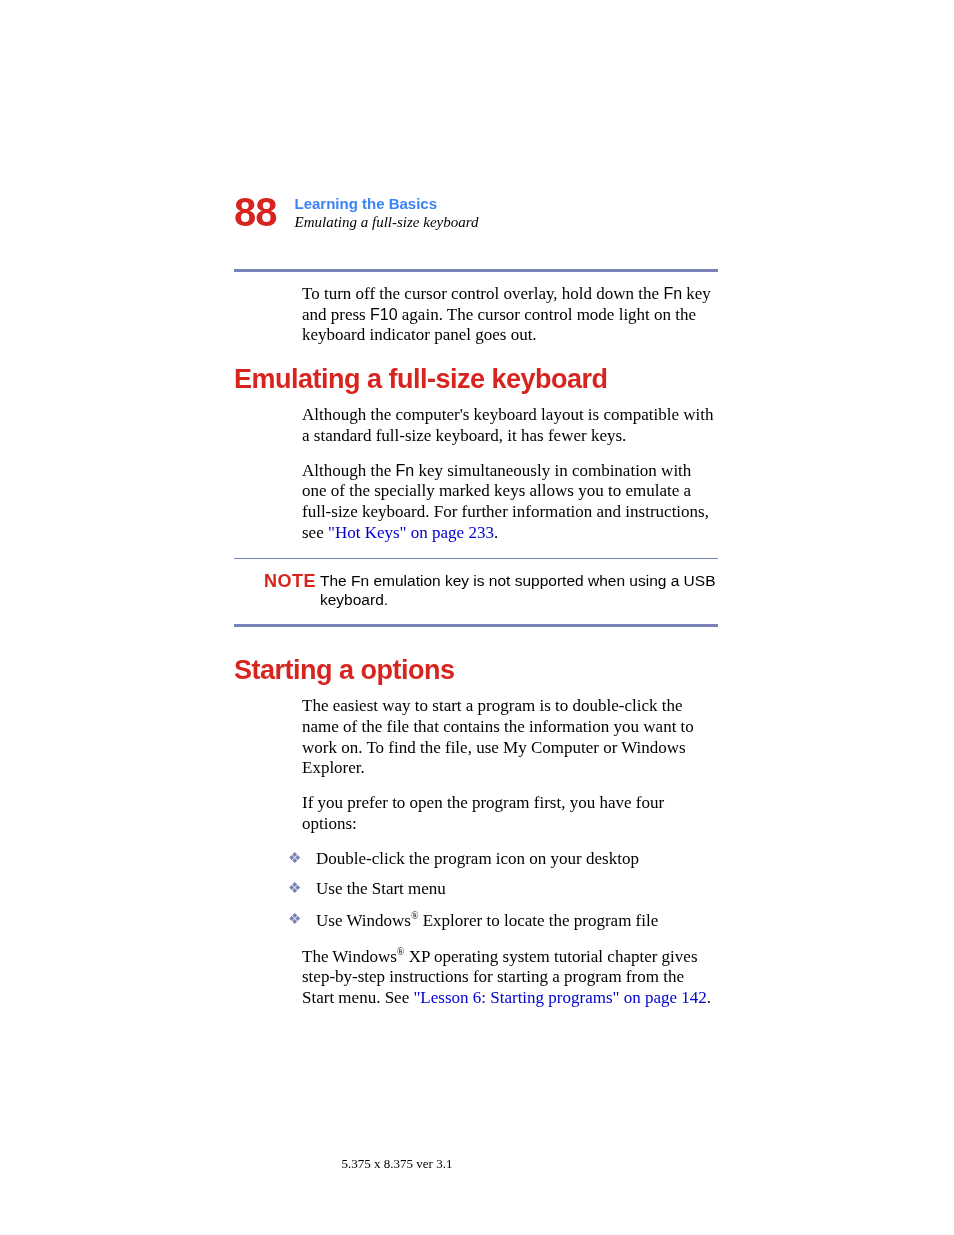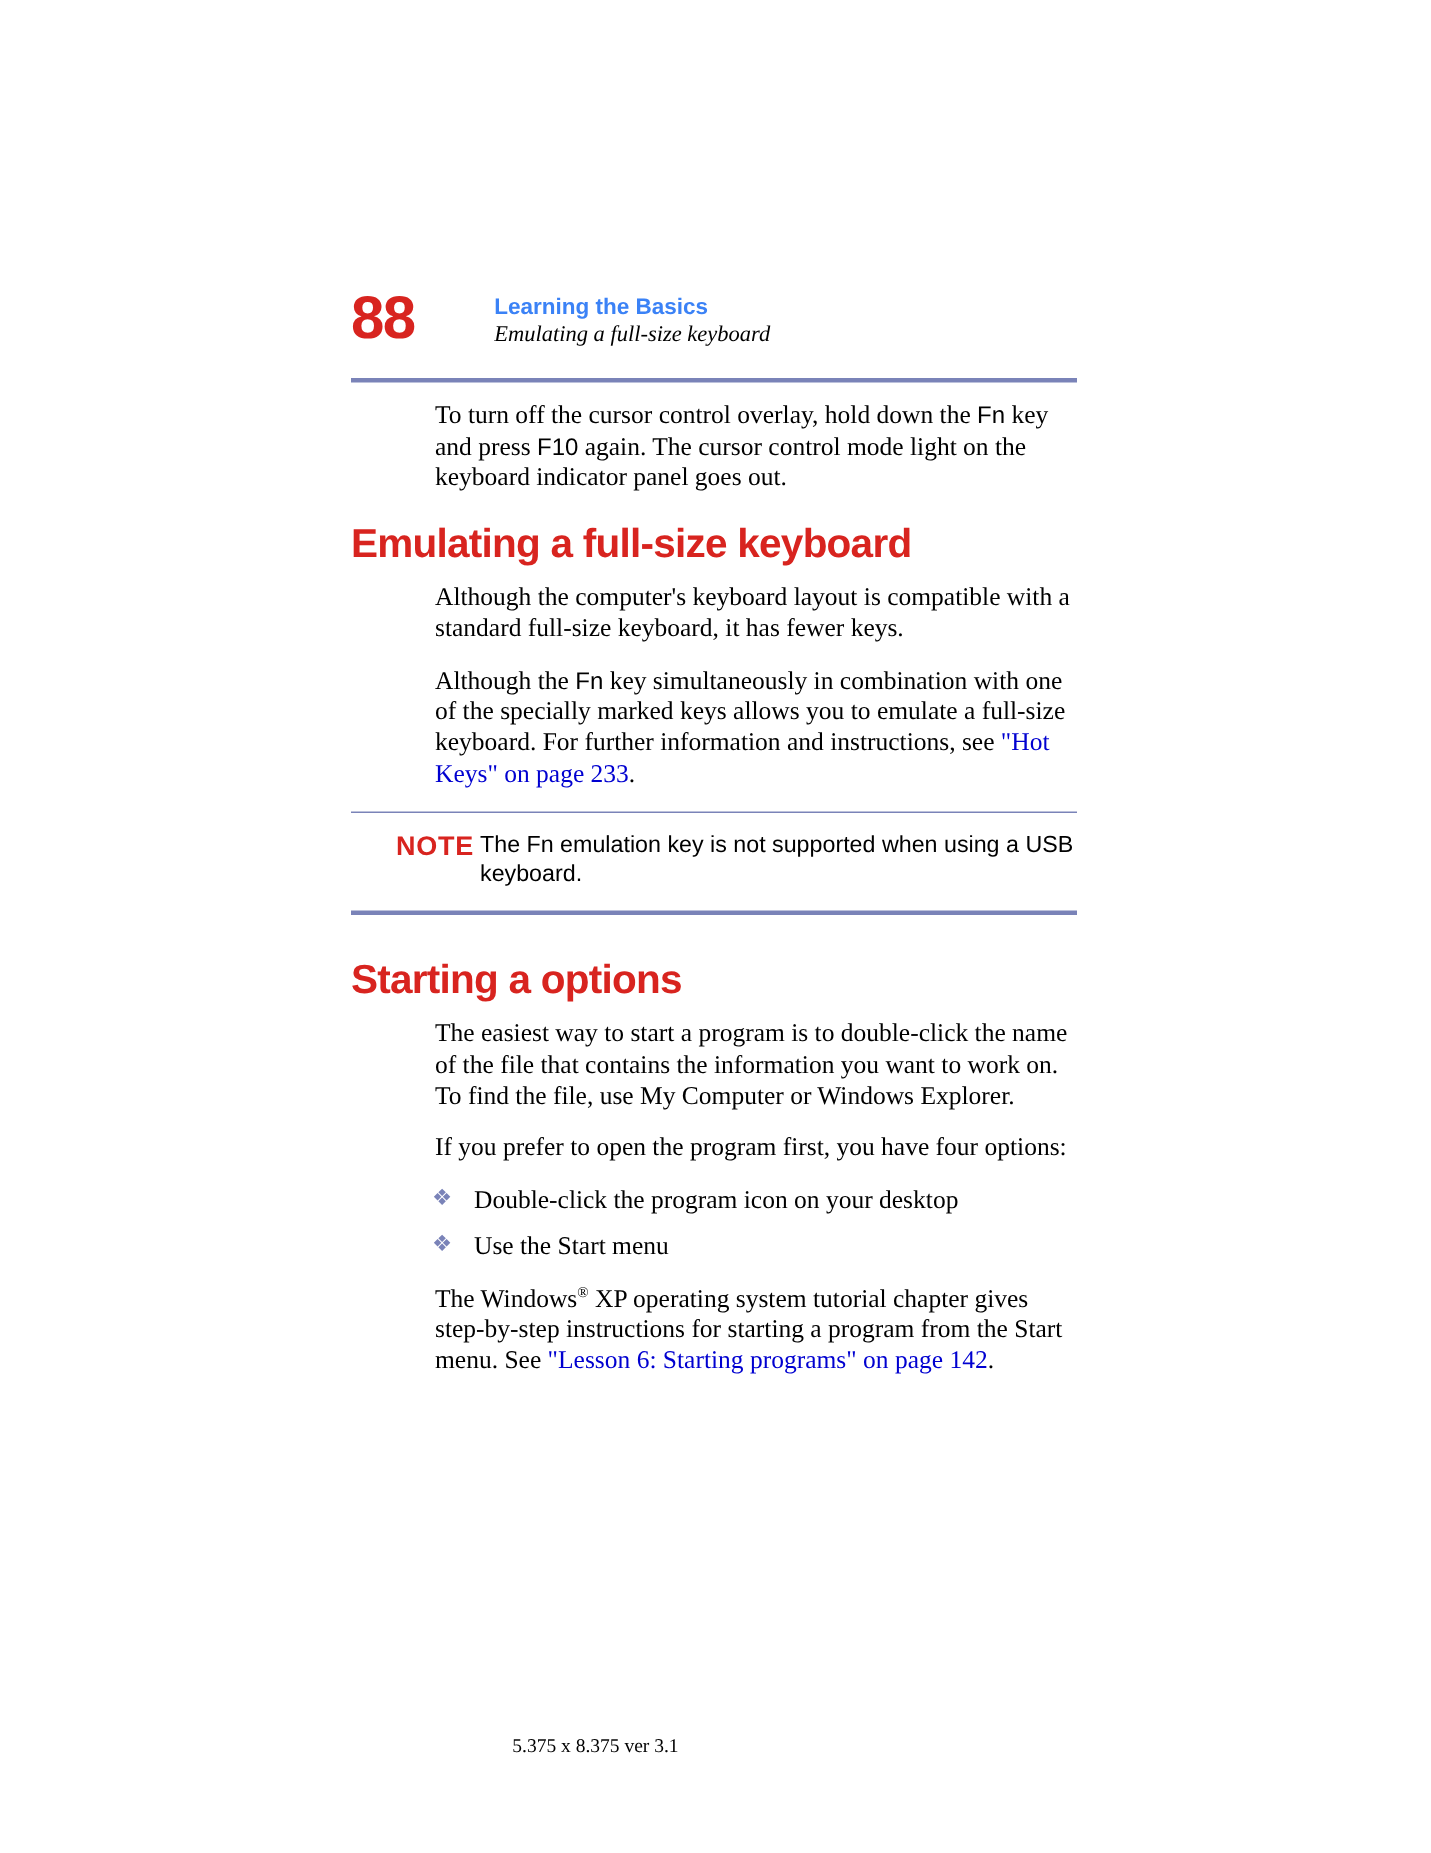--- a/index.html
+++ b/index.html
@@ -13,23 +13,22 @@
     position: relative;
   }
   .page {
     position: absolute;
     left: 234px;
     top: 192px;
     width: 484px;
   }
   .header-row {
     display: flex;
-    align-items: center;
-    margin-bottom: 20px;
-    gap: 35px;
+    align-items: flex-start;
+    margin-bottom: 37px;
   }
   .page-number {
     font-family: Arial, Helvetica, sans-serif;
     font-weight: bold;
     font-size: 40px;
     color: #d8241f;
     line-height: 1;
     margin-right: 18px;
     letter-spacing: -1px;
   }
@@ -58,21 +57,21 @@
     border: none;
     border-top: 1.5px solid #7a83b8;
     margin: 12px 0 12px 0;
   }
   .body-block {
     margin-left: 52px;
   }
   p.body {
     font-size: 17px;
     line-height: 1.22;
-    margin: 0 0 14px 4px;
+    margin: 0 0 14px 16px;
     text-align: left;
   }
   .mono {
     font-family: Arial, Helvetica, sans-serif;
     font-size: 16px;
   }
   h2.section {
     font-family: Arial, Helvetica, sans-serif;
     font-weight: bold;
     font-size: 27px;
@@ -178,20 +177,23 @@
   <hr class="hr-thick">
 
   <h2 class="section" style="margin-top:28px;">Starting a options</h2>
 
   <div class="body-block">
     <p class="body">The easiest way to start a program is to double-click the name of the file that contains the information you want to work on. To find the file, use My Computer or Windows Explorer.</p>
     <p class="body">If you prefer to open the program first, you have four options:</p>
     <ul class="diamond">
       <li>Double-click the program icon on your desktop</li>
       <li>Use the Start menu</li>
+      <li>
+        <span>Use Windows</span><sup class="reg">®</sup><span> Explorer to locate the program file</span>
+      </li>
     </ul>
     <p class="body">
       <span>The Windows</span><sup class="reg">®</sup><span> XP operating system tutorial chapter gives step-by-step instructions for starting a program from the Start menu. See </span><span class="link">"Lesson 6: Starting programs" on page 142</span><span>.</span>
     </p>
   </div>
 
 </div>
 
 <div class="footer">5.375 x 8.375 ver 3.1</div>
 

